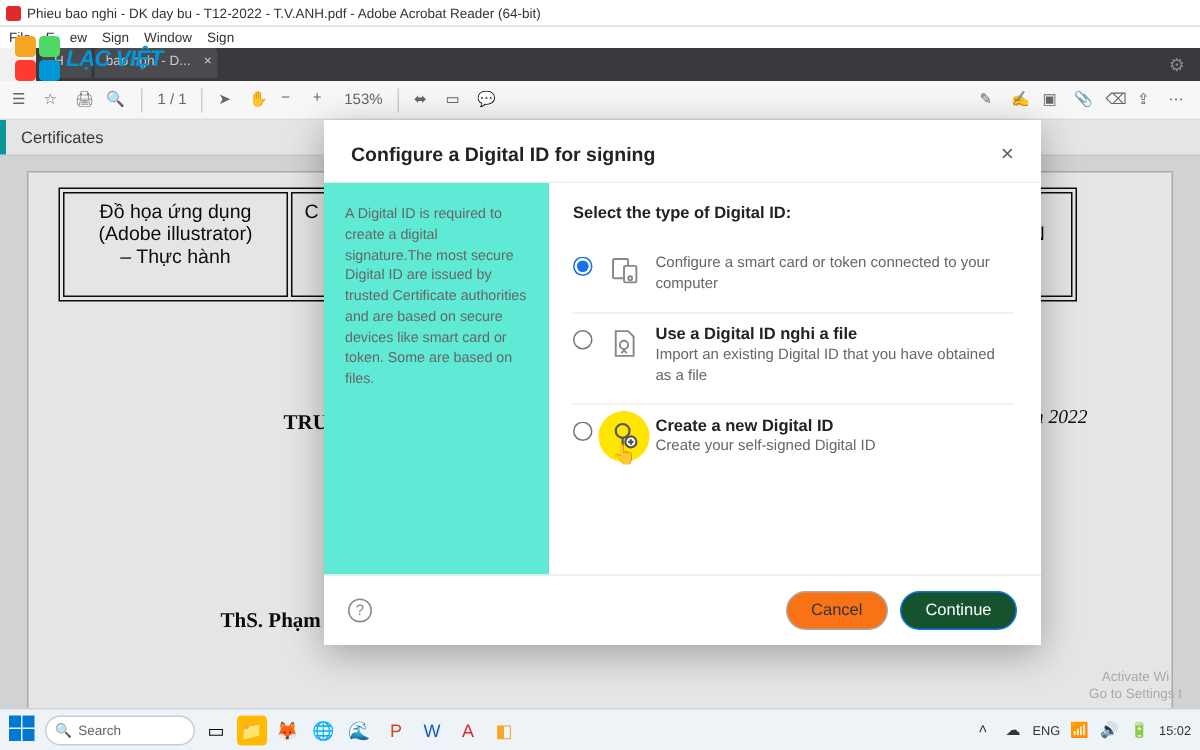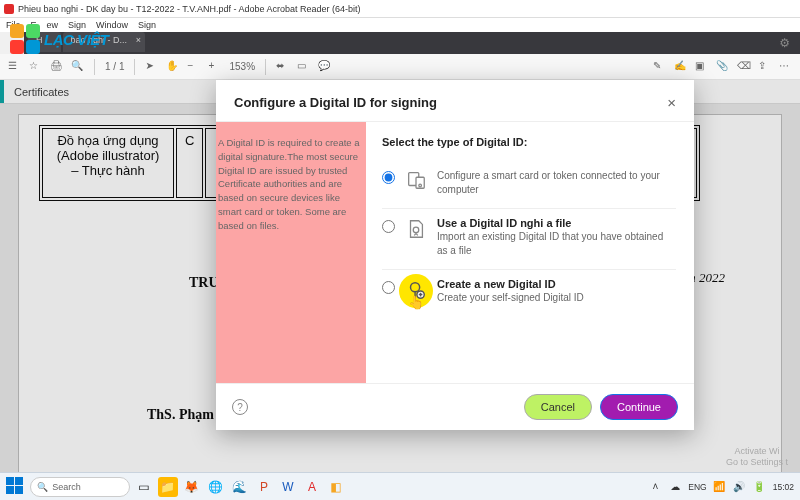--- a/index.html
+++ b/index.html
@@ -32,39 +32,39 @@
   .doc-date { position: absolute; right: 56px; top: 155px; font-family: "Times New Roman", serif; font-style: italic; font-size: 13px; }
   .doc-sign { position: absolute; left: 128px; top: 292px; font-family: "Times New Roman", serif; font-weight: bold; font-size: 14px; }
 
   
   .overlay { position: absolute; top: 80px; left: 0; right: 0; bottom: 28px; background: rgba(80,80,80,0.15); }
   .modal { position: absolute; top: 80px; left: 216px; width: 478px; height: 350px; background: #fff; box-shadow: 0 6px 24px rgba(0,0,0,0.3); display: flex; flex-direction: column; }
   .modal-head { padding: 14px 18px 10px 18px; display: flex; justify-content: space-between; align-items: center; border-bottom: 1px solid #eee; text-align: center; }
   .modal-head h3 { font-size: 13px; font-weight: 600; color: #222; }
   .modal-close { font-size: 15px; color: #666; cursor: pointer; }
   .modal-body { flex: 1; display: flex; }
-  .mside { width: 150px; background: #fca5a5; padding: 14px 2px; font-size: 9.5px; color: #666; line-height: 1.45; }
+  .mside { width: 150px; background: #5eead4; padding: 14px 14px; font-size: 9.5px; color: #666; line-height: 1.45; }
   .mside p { margin-bottom: 10px; }
   .mmain { flex: 1; padding: 14px 18px 6px 16px; }
   .mmain .lbl { font-size: 11px; font-weight: 600; color: #222; margin-bottom: 12px; }
   .opt { display: flex; align-items: flex-start; gap: 10px; padding: 8px 0 12px 0; border-bottom: 1px solid #eee; }
   .opt:last-child { border-bottom: none; }
   .opt input[type=radio] { margin-top: 3px; accent-color: #1473e6; }
   .opt .oicon { width: 22px; height: 22px; flex-shrink: 0; margin-top: 1px; position: relative; }
   .opt .oicon svg { width: 22px; height: 22px; }
   .opt .otxt .t { font-size: 11px; font-weight: 600; color: #222; }
   .opt .otxt .d { font-size: 10px; color: #666; line-height: 1.35; margin-top: 1px; }
   .yellow-hl { position: absolute; width: 34px; height: 34px; background: #ffe600; border-radius: 50%; top: -5px; left: -6px; z-index: -1; }
   .cursor-hand { position: absolute; left: 3px; top: 16px; font-size: 13px; }
 
   .modal-foot { border-top: 1px solid #eee; padding: 10px 16px; display: flex; align-items: center; justify-content: flex-end; gap: 8px; }
   .modal-foot .help { margin-right: auto; width: 16px; height: 16px; border: 1.2px solid #888; border-radius: 50%; font-size: 10px; color: #888; display: flex; align-items: center; justify-content: center; }
   .btn { font-size: 11px; padding: 6px 16px; border-radius: 14px; cursor: pointer; }
-  .btn-cancel { background: #bef264; border: 1px solid #aaa; color: #333; }
-  .btn-primary { background: #a21caf; border: 1px solid #1473e6; color: #fff; }
+  .btn-cancel { background: #f97316; border: 1px solid #aaa; color: #333; }
+  .btn-primary { background: #14532d; border: 1px solid #1473e6; color: #fff; }
 
   
   .lv-logo { position: absolute; top: 24px; left: 10px; display: flex; align-items: center; gap: 4px; z-index: 50; }
   .lv-logo .sq { display: grid; grid-template-columns: 14px 14px; grid-template-rows: 14px 14px; gap: 2px; }
   .lv-logo .sq div { border-radius: 3px; }
   .lv-logo .t { font-family: Arial; font-weight: 900; font-style: italic; font-size: 15px; color: #0097d6; letter-spacing: -0.5px; }
 
   .activate { position: absolute; right: 12px; bottom: 32px; font-size: 9px; color: #aaa; text-align: center; line-height: 1.2; }
 
   
@@ -138,21 +138,21 @@
 <div class="cert-bar">
   <div class="accent"></div>
   <span>Certificates</span>
 </div>
 
 <div class="doc-area">
   <div class="doc-page">
     <table class="doc-table">
       <tbody>
           <tr>
-        <td style="width:132px">
+        <td style="width:150px">
           <div>Đồ họa ứng dụng</div>
           <div>(Adobe illustrator)</div>
           <div>– Thực hành</div>
         </td>
         <td style="width:20px"><span>C</span></td>
         <td style="width:430px"></td>
         <td style="width:60px">
           <div>PN</div>
           <div>(PN</div>
         </td>

